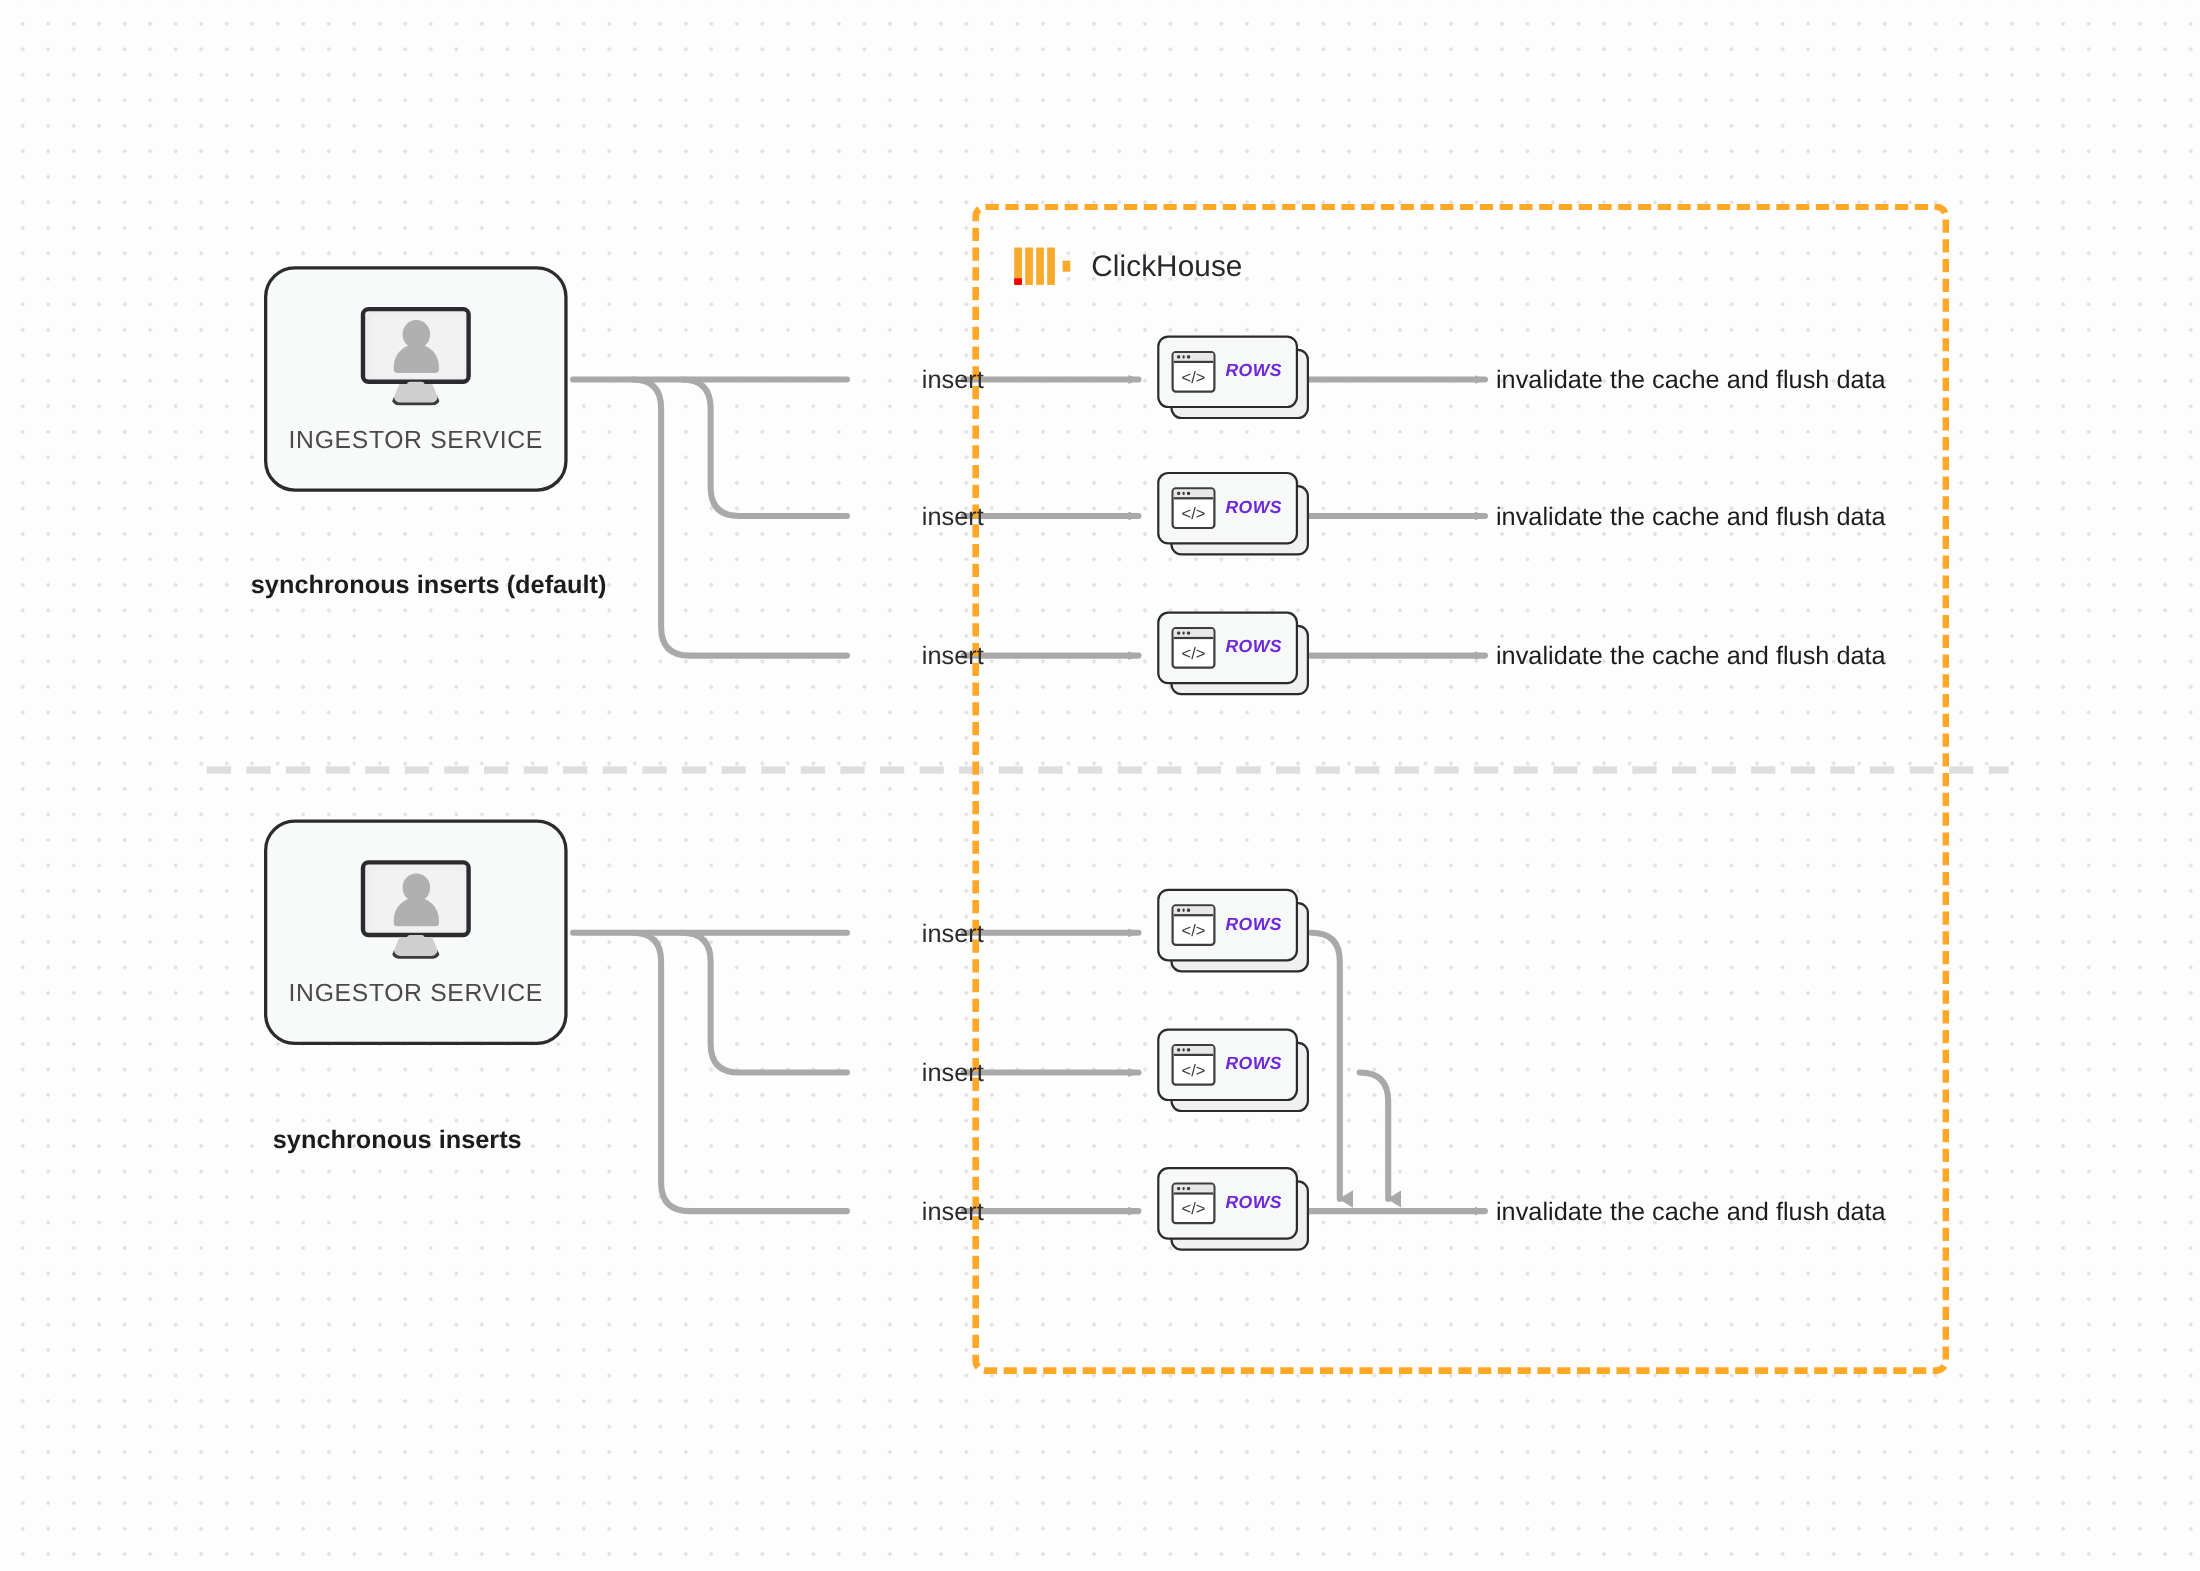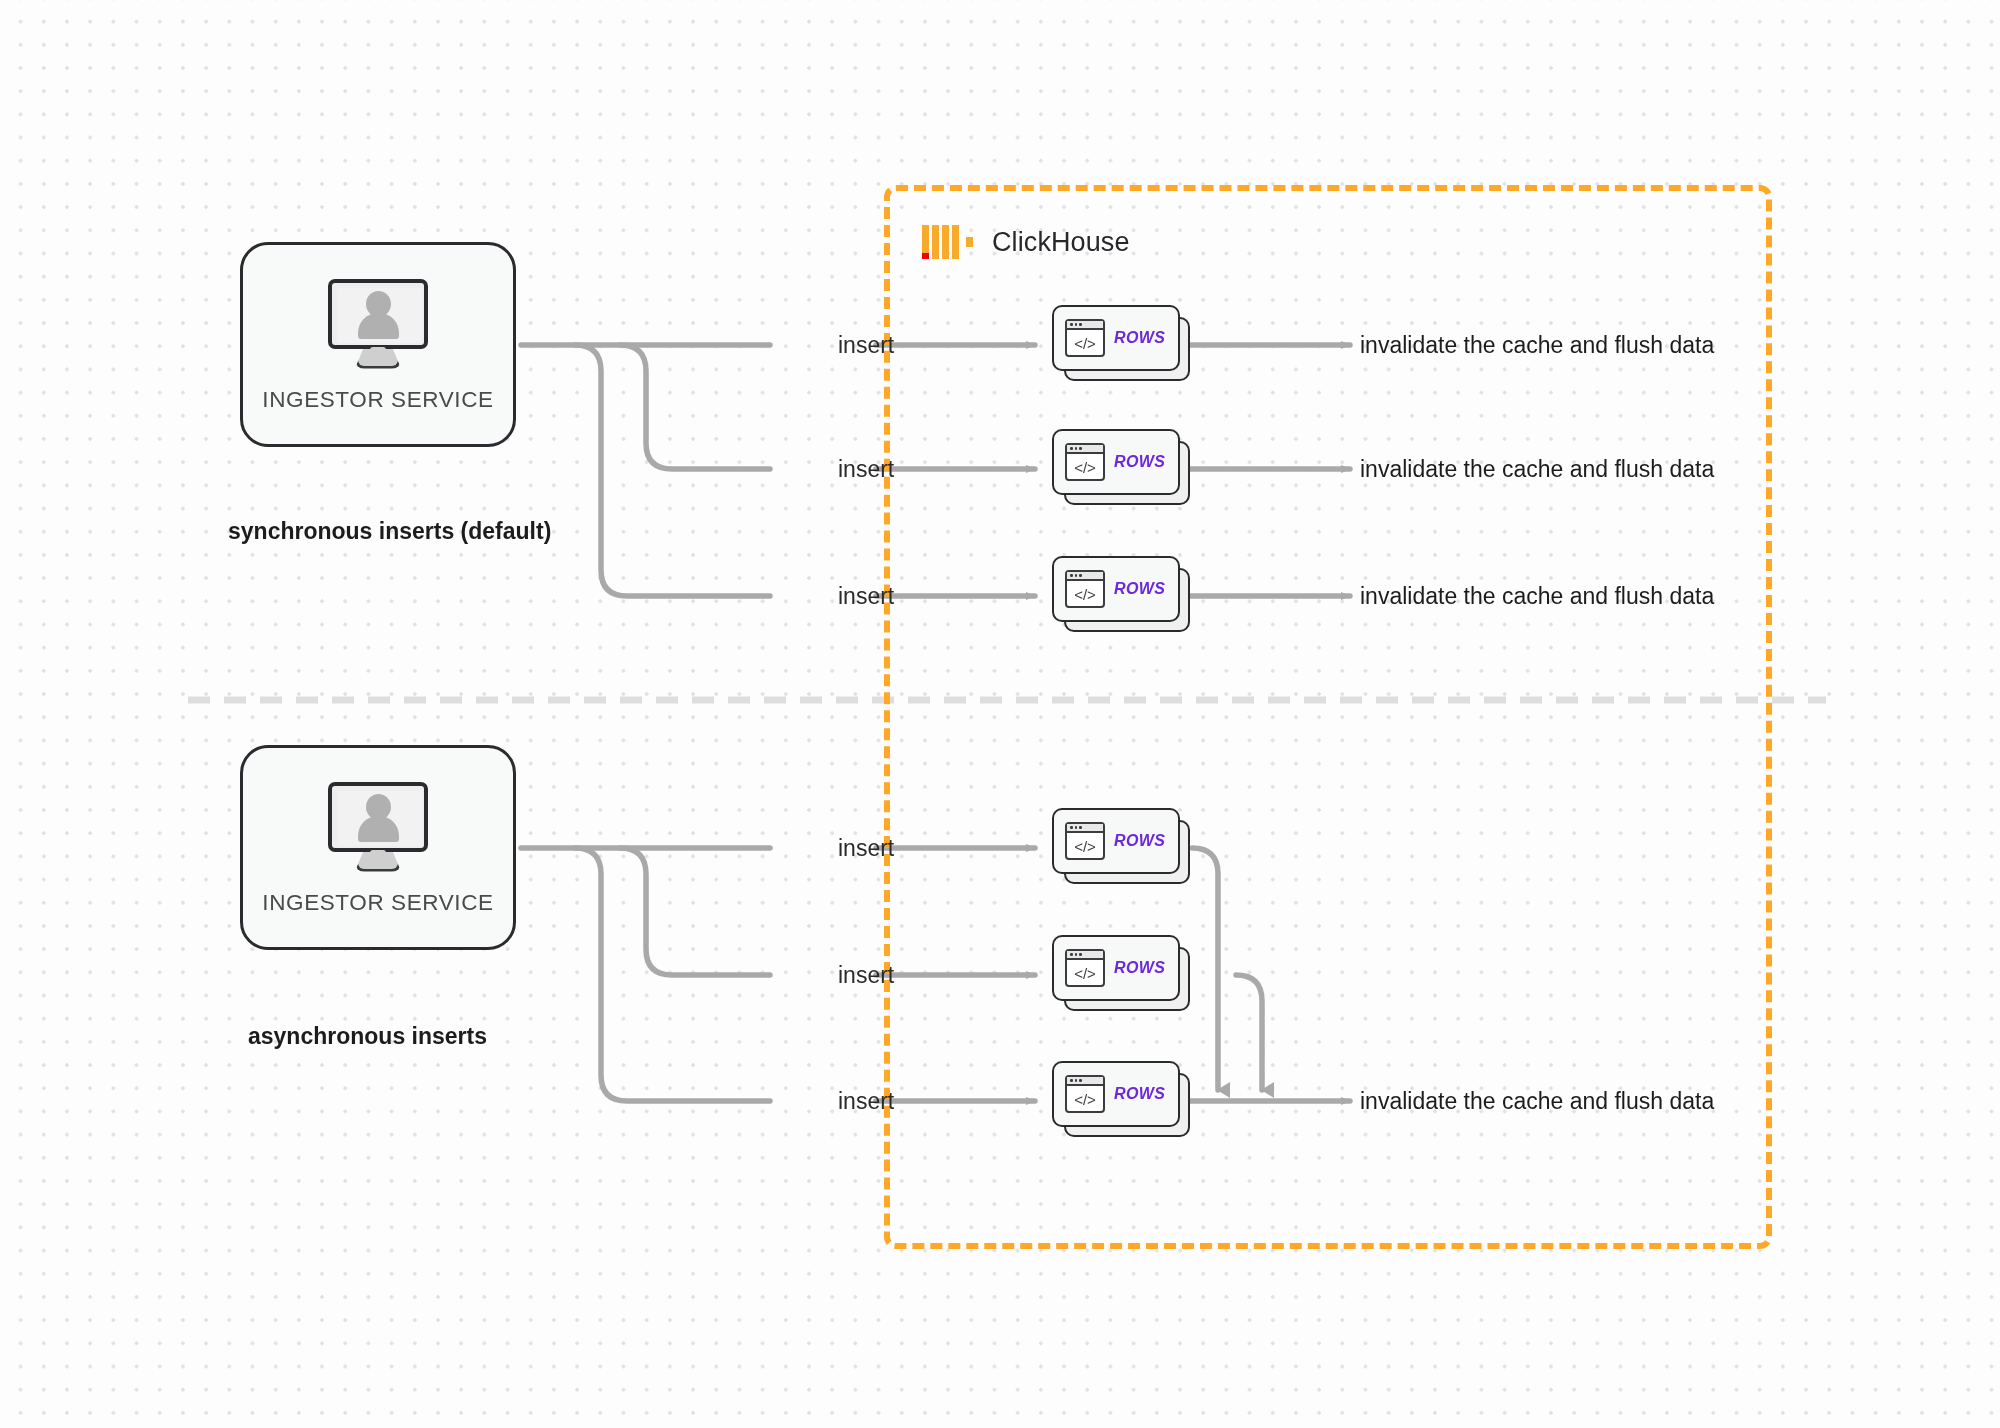--- a/index.html
+++ b/index.html
@@ -383,21 +383,21 @@
           <span class="inner"></span>
         </span>
       <span class="head"></span>
       <span class="body"></span>
       <span class="neck"></span>
       <span class="stand"></span>
     </span>
     <span class="service-label">INGESTOR SERVICE</span>
   </div>
 
-  <div class="section-caption" style="left:248px; top:1023px;">asynchronous inserts</div>
+  <div class="section-caption" style="left:248px; top:1023px;">synchronous inserts</div>
 
   <div class="edge-label insert" style="left:790px; top:835px;">insert</div>
   <div class="edge-label insert" style="left:790px; top:962px;">insert</div>
   <div class="edge-label insert" style="left:790px; top:1088px;">insert</div>
 
   <div class="rows-card-wrap" style="left:1052px; top:808px;">
     <span class="back"></span>
     <span class="front">
       <span class="code-win">
         <span class="titlebar">

